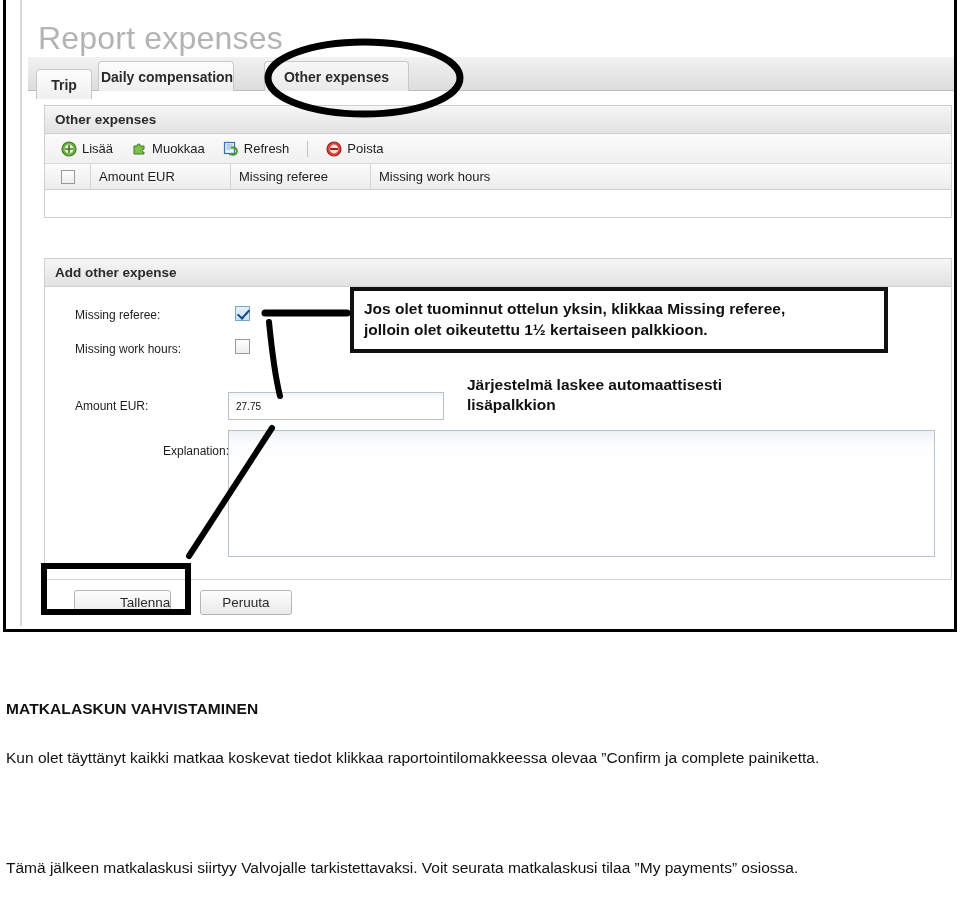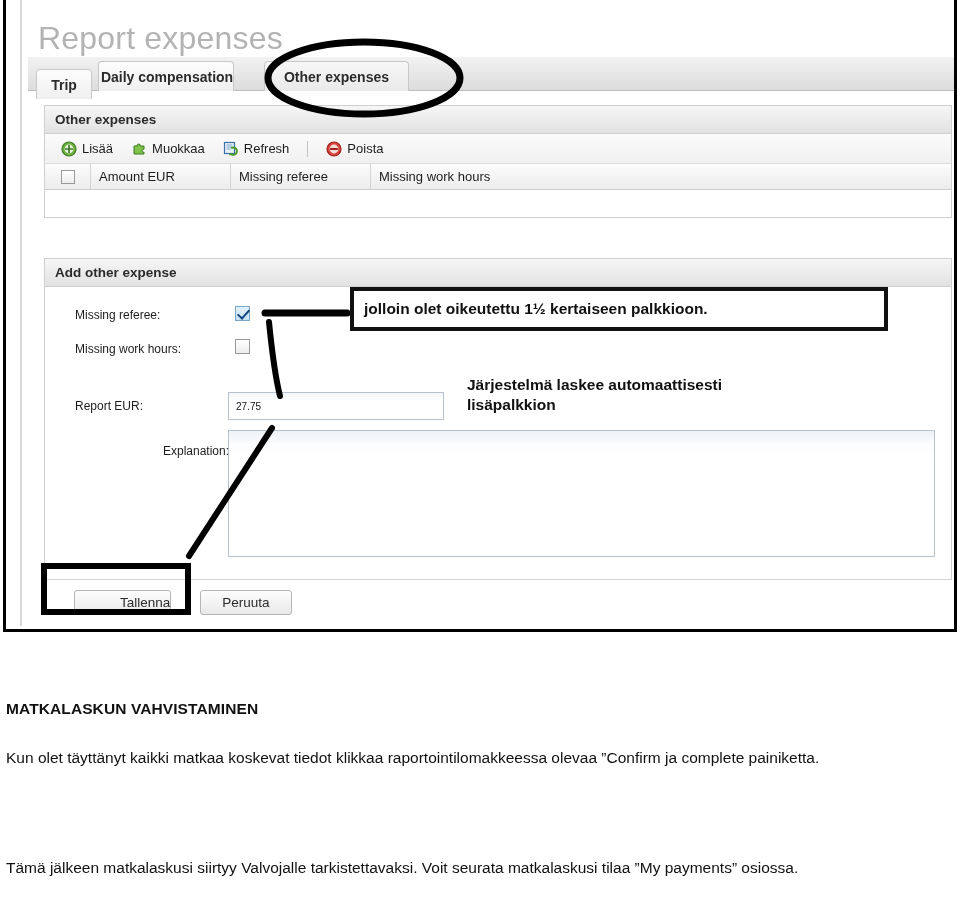--- a/index.html
+++ b/index.html
@@ -301,21 +301,21 @@
     <div class="panel" style="left:22px; top:230px; width:908px; height:349px;margin-top:28px;">
       <div class="panel-head">Add other expense</div>
 
       <div class="form-row" style="left:30px; top:48px; width:150px;">
         <div class="form-label">Missing referee:</div>
       </div>
       <div class="form-row" style="left:30px; top:82px; width:110px;">
         <div class="form-label">Missing work hours:</div>
       </div>
       <div class="form-row" style="left:30px; top:139px; width:150px;">
-        <div class="form-label">Report EUR:</div>
+        <div class="form-label">Amount EUR:</div>
       </div>
       <div class="form-row" style="left:34px; top:184px; width:150px;text-align:right;">
         <div class="form-label">Explanation:</div>
       </div>
 
       <div class="form-row" style="left:190px; top:47px;">
         <div class="cb checked"></div>
       </div>
       <div class="form-row" style="left:190px; top:80px;">
         <div class="cb"></div>
@@ -342,20 +342,21 @@
       <path d="M243 313 L325 313" stroke="#000" stroke-width="7" stroke-linecap="round"></path>
 
       <path d="M247 322 Q252 372 258 396" stroke="#000" stroke-width="6" fill="none" stroke-linecap="round"></path>
 
       <path d="M167 556 L250 428" stroke="#000" stroke-width="6" fill="none" stroke-linecap="round"></path>
     </svg>
 
     <div class="ink-rect" style="left:19px; top:563px; width:150px; height:52px;"></div>
 
     <div class="callout" style="left:328px; top:287px; width:538px;">
+      <div>Jos olet tuominnut ottelun yksin, klikkaa Missing referee,</div>
       <div>jolloin olet oikeutettu 1½ kertaiseen palkkioon.</div>
     </div>
 
     <div class="note" style="left:445px; top:375px; width:400px;">
       <div>Järjestelmä laskee automaattisesti</div>
       <div>lisäpalkkion</div>
     </div>
 
   </div>
 </div>

